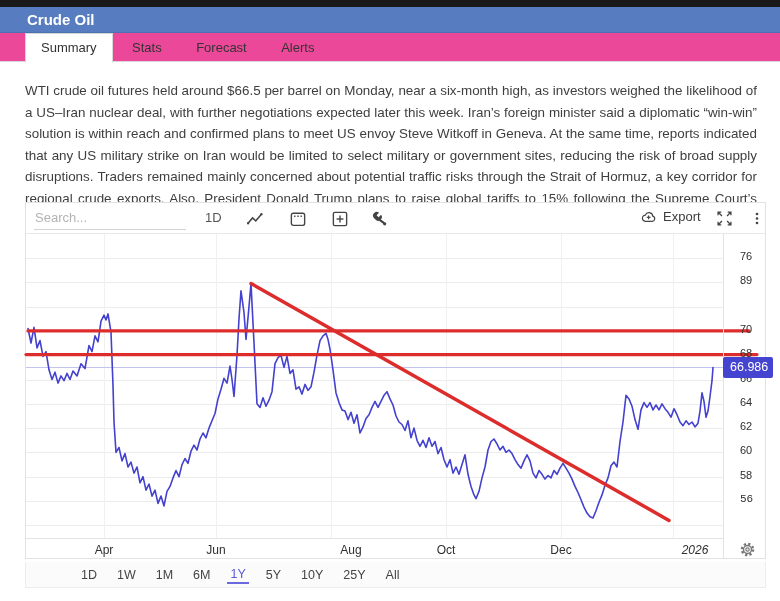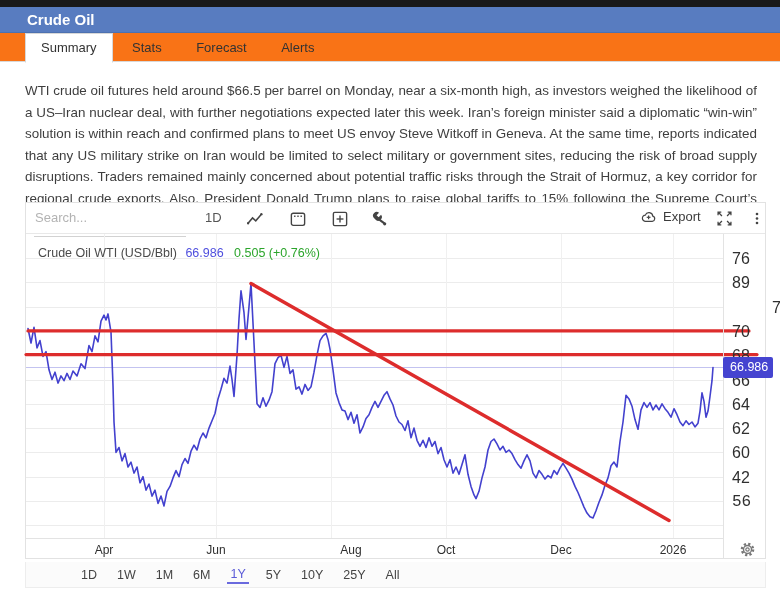--- a/index.html
+++ b/index.html
@@ -10,54 +10,54 @@
     position:relative; overflow:hidden;
   }
   
   .top-strip { position:absolute; left:0; top:0; width:780px; height:7px; background:#191919; }
   .title-bar { position:absolute; left:0; top:7px; width:780px; height:26px;
     background:#587cc0; border-bottom:1px solid #4d71b0; }
   .title-bar .title { position:absolute; left:27px; top:0; line-height:26px;
     color:#ffffff; font-size:15px; font-weight:bold; }
   
   .tab-bar { position:absolute; left:0; top:33px; width:780px; height:29px;
-    background:#f97316; border-bottom:1px solid #d8d8d8; }
+    background:#ec4899; border-bottom:1px solid #d8d8d8; }
   .tab { position:relative; display:inline-block; height:29px; line-height:28px;
     padding:0 15px; font-size:13px; color:#333; cursor:default; }
   .tab.first { margin-left:25px; }
   .tab.active { background:#fff; border:1px solid #d8d8d8; border-bottom:1px solid #fff; top:0; height:30px; }
   
   .article { position:absolute; left:25px; top:80px; width:732px;
     font-size:13.4px; line-height:21.6px; color:#3e3e3e; text-align:justify; }
   
   .chart-panel { position:absolute; left:25px; top:202px; width:741px; height:357px;
     background:#fff; border:1px solid #e2e2e2; }
   .ct-toolbar { position:absolute; left:0; top:0; width:739px; height:31px; border-bottom:1px solid #e8e8e8; }
   .search-wrap { position:absolute; left:8px; top:4px; width:152px; }
   .search-wrap input { width:152px; border:none; border-bottom:1px solid #d2d2d2;
-    font-size:13px; padding:3px 1px 11px; outline:none; color:#444;
+    font-size:13px; padding:3px 1px 4px; outline:none; color:#444;
     font-family:"Liberation Sans",sans-serif; background:transparent; }
   .search-wrap input::placeholder { color:#b3b3b3; }
   .interval { position:absolute; left:179px; top:7px; font-size:13px; color:#555; }
   .tb-icon { position:absolute; top:8px; width:16px; height:16px; color:#444; cursor:pointer; }
   .export-group { position:absolute; left:613px; top:6px; display:flex; align-items:center; gap:5px;
     font-size:13px; color:#3c3c3c; cursor:pointer; }
   
   .plot { position:absolute; left:0; top:31px; width:697px; height:304px; overflow:visible; }
   .axis-vline { position:absolute; left:697px; top:31px; width:1px; height:325px; background:#e3e3e3; }
   .hgrid { position:absolute; left:0; right:0; height:1px; background:#ececec; }
   .vgrid { position:absolute; top:0; bottom:0; width:1px; background:#f0f0f0; }
   .series-svg { position:absolute; left:0; top:0; width:697px; height:304px; overflow:visible; }
   .legend { position:absolute; left:12px; top:12px; font-size:12.5px; white-space:nowrap; z-index:5; }
   .legend .lg-title { color:#4a4a4a; }
   .legend .lg-price { margin-left:5px; }
   .legend .lg-change { margin-left:7px; }
   
   .yaxis { position:absolute; left:698px; top:31px; width:42px; height:304px; }
-  .ylab { position:absolute; left:8px; font-size:16px; color:#2f2f2f; }
+  .ylab { position:absolute; left:16px; font-size:11px; color:#2f2f2f; }
   .price-badge { position:absolute; left:-1px; width:50px; height:21px; border-radius:2px;
     color:#fff; font-size:12.5px; line-height:21px; padding-left:7px; z-index:6; }
   
   .xaxis { position:absolute; left:0; top:335px; width:697px; height:21px; border-top:1px solid #e3e3e3; }
   .xlab { position:absolute; top:4px; font-size:12px; color:#2f2f2f; transform:translateX(-50%);text-align:center; }
   .axis-gear { position:absolute; right:9px; top:338px; width:17px; height:17px; cursor:pointer; }
   
   .tf-bar { position:absolute; left:25px; top:562px; width:741px; height:26px;
     background:#fbfbfb; border:1px solid #ededed; border-top:none;
     display:flex; align-items:center; gap:14px; padding-left:52px; }
@@ -161,51 +161,46 @@
         <div class="vgrid" style="left: 535px;"></div>
         <div class="vgrid" style="left: 647px;"></div>
       </div>
     <svg class="series-svg">
         <line x1="0" y1="133.5" x2="697" y2="133.5" stroke="#c3c3f0" stroke-width="1"></line>
         <polyline points="2,94.5 5,109.0 8,93.3 11,113.9 14,106.6 17,122.4 20,117.6 23,135.8 26,145.5 29,138.2 32,149.1 35,141.9 38,146.7 41,139.4 44,145.5 47,137.0 51,141.9 55,129.7 59,134.6 63,111.5 66,117.6 69,101.8 72,107.8 75,87.2 78,81.1 80,86.0 82,79.9 85,98.1 87,151.6 88,188.0 90,218.4 93,213.5 96,226.9 99,219.6 102,233.0 105,228.1 108,239.1 111,233.0 114,248.8 117,242.7 120,256.1 123,250.0 126,262.1 129,256.1 132,269.4 135,262.1 138,271.9 141,257.3 144,252.4 147,243.9 150,236.6 153,242.7 156,230.6 159,224.5 162,229.3 165,217.2 168,211.1 171,216.0 174,205.0 177,199.0 180,203.8 183,194.1 186,186.8 189,179.5 192,164.9 195,155.2 198,144.3 201,149.1 204,132.1 206,145.5 208,162.5 211,121.2 213,84.8 215,56.8 218,78.7 220,105.4 223,72.6 225,49.5 228,109.0 231,169.8 234,173.4 237,163.7 240,172.2 243,166.2 246,157.7 249,129.7 252,123.6 255,121.2 258,133.4 261,122.4 264,139.4 267,135.8 270,155.2 273,152.8 276,160.1 279,150.4 282,156.4 285,152.8 288,138.2 291,121.2 294,106.6 297,101.8 300,99.3 302,105.4 304,115.1 307,135.8 310,158.9 313,168.6 316,175.9 319,177.1 322,185.6 325,178.3 328,189.2 331,180.7 334,199.0 337,192.9 340,184.4 343,180.7 346,173.4 349,167.4 352,173.4 355,167.4 358,161.3 361,157.7 364,164.9 367,171.0 370,182.0 373,188.0 376,190.5 379,196.5 382,186.8 385,203.8 388,194.1 391,206.3 394,212.3 397,206.3 400,213.5 403,203.8 406,212.3 409,207.5 412,219.6 415,213.5 418,225.7 421,233.0 424,225.7 427,239.1 430,233.0 433,240.3 436,230.6 439,220.8 442,240.3 445,252.4 448,260.9 450,264.6 453,257.3 456,243.9 459,233.0 462,216.0 465,207.5 468,205.0 471,209.9 474,216.0 477,212.3 480,218.4 483,216.0 486,219.6 489,225.7 492,230.6 495,234.2 498,226.9 501,220.8 504,226.9 507,239.1 510,243.9 513,236.6 516,240.3 519,245.1 522,241.5 525,243.9 528,236.6 531,240.3 534,234.2 537,229.3 540,234.2 543,239.1 546,245.1 549,252.4 552,258.5 555,265.8 558,273.1 561,279.1 564,282.8 567,284.0 570,276.7 573,268.2 576,260.9 579,251.2 582,243.9 585,231.8 588,228.1 591,233.0 594,207.5 597,188.0 600,161.3 603,164.9 606,172.2 609,185.6 612,195.3 615,175.9 618,168.6 621,173.4 624,168.6 627,175.9 630,171.0 633,175.9 636,169.8 639,174.7 642,178.3 645,183.2 648,174.7 651,180.7 654,188.0 657,191.7 660,186.8 663,190.5 666,188.0 669,192.9 672,189.2 674,177.1 676,158.9 678,167.4 680,183.2 682,177.1 684,162.5 686,146.7 687,133.5" fill="none" stroke="#4341ce" stroke-width="1.6" stroke-linejoin="round" stroke-linecap="round"></polyline>
         <line x1="2" y1="96.9" x2="723" y2="96.9" stroke="#dd2c2c" stroke-width="3.2" stroke-linecap="round"></line>
         <line x1="0" y1="120.6" x2="731" y2="120.6" stroke="#dd2c2c" stroke-width="3.2" stroke-linecap="round"></line>
         <line x1="225" y1="49.5" x2="643" y2="286.4" stroke="#dd2c2c" stroke-width="3.5" stroke-linecap="round"></line>
       </svg>
-    <div class="legend">
-      <span class="lg-title">Crude Oil WTI (USD/Bbl)</span>
-      <span class="lg-price" style="color: rgb(79, 79, 222);">66.986</span>
-      <span class="lg-change" style="color: rgb(44, 165, 44);">0.505 (+0.76%)</span>
-    </div>
   </div>
 
   <div class="axis-vline"></div>
 
   <div class="yaxis">
     <div class="price-badge" style="top: 123px; background: rgb(69, 68, 208);">66.986</div>
   <div class="ylab" style="top: 16px;">76</div>
       <div class="ylab" style="top: 40.3px;">89</div>
       <div class="ylab" style="top: 64.6px; margin-left: 40px;">72</div>
       <div class="ylab" style="top: 88.9px;">70</div>
       <div class="ylab" style="top: 113.2px;">68</div>
       <div class="ylab" style="top: 137.5px;">66</div>
       <div class="ylab" style="top: 161.8px;">64</div>
       <div class="ylab" style="top: 186.1px;">62</div>
       <div class="ylab" style="top: 210.4px;">60</div>
-      <div class="ylab" style="top: 234.7px;">42</div>
+      <div class="ylab" style="top: 234.7px;">58</div>
       <div class="ylab" style="top: 259px; font-family: Liberation Mono, monospace;">56</div>
     </div>
 
   <div class="xaxis">
       <div class="xlab" style="left: 78px;">Apr</div>
       <div class="xlab" style="left: 190px;">Jun</div>
       <div class="xlab" style="left: 305px; margin-left: 20px;">Aug</div>
       <div class="xlab" style="left: 420px;">Oct</div>
       <div class="xlab" style="left: 535px;">Dec</div>
-      <div class="xlab" style="left: 647px;">2026</div>
+      <div class="xlab" style="left: 669px; font-style: italic;">2026</div>
     </div>
 
   <svg class="axis-gear" viewBox="0 0 17 17">
     <circle cx="8.5" cy="8.5" r="5.6" fill="none" stroke="#777" stroke-width="2.4" stroke-dasharray="2.2 2.2"></circle>
     <circle cx="8.5" cy="8.5" r="4" fill="none" stroke="#777" stroke-width="1.4"></circle>
     <circle cx="8.5" cy="8.5" r="1.7" fill="none" stroke="#777" stroke-width="1.2"></circle>
   </svg>
 </div>
 
 <div class="tf-bar">

